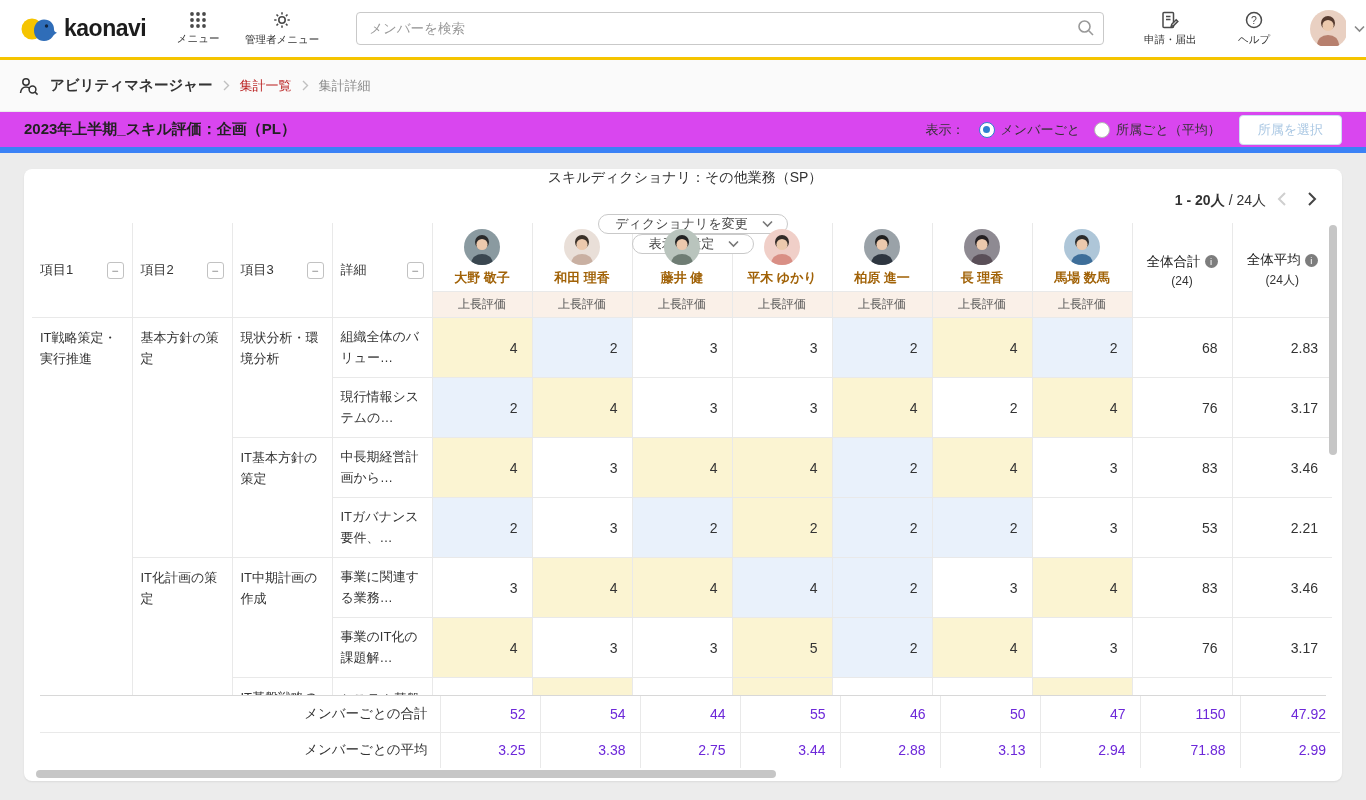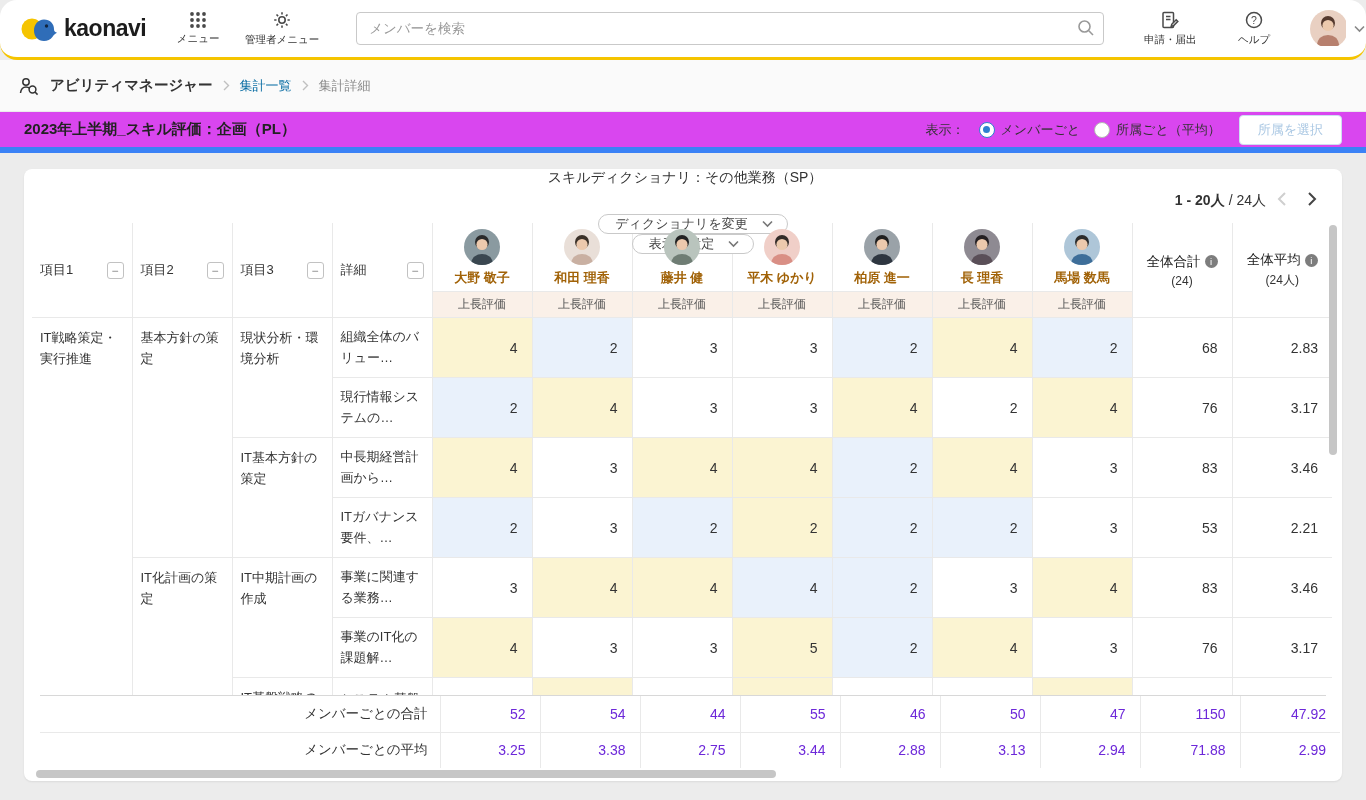--- a/index.html
+++ b/index.html
@@ -8,41 +8,41 @@
     --hl-min:#e9f1fb;
     --subhead-bg:#faf0e8;
     --radio-blue:#2f80d0;
     --border:#e9e9e9;
   }
   *{box-sizing:border-box;margin:0;padding:0;}
   body{width:1366px;height:800px;overflow:hidden;background:#ececec;
        font-family:"Liberation Sans","DejaVu Sans",sans-serif;color:#333;}
   
   .topbar{height:60px;background:#fff;border-bottom:3px solid var(--accent);
-          display:flex;align-items:center;border-radius:17px;}
+          display:flex;align-items:center;}
   .logo{display:flex;align-items:center;gap:6px;padding:0 10px 0 20px;cursor:pointer;}
   .logo-text{font-size:23px;font-weight:bold;color:#1c1c1c;letter-spacing:-0.5px;}
   .topbar-item{display:flex;flex-direction:column;align-items:center;justify-content:center;
                gap:3px;width:84px;height:56px;cursor:pointer;}
   .topbar-item .lbl{font-size:10.5px;color:#333;white-space:nowrap;}
   .search-wrap{position:relative;width:748px;margin-left:32px;}
   .search-input{width:100%;height:33px;border:1px solid #c9c9c9;border-radius:4px;
                 padding:0 36px 0 12px;font-size:13.5px;color:#333;outline:none;
                 font-family:inherit;}
   .search-input::placeholder{color:#9a9a9a;}
   .search-btn{position:absolute;right:8px;top:6px;background:none;border:none;cursor:pointer;}
   .tb-right{display:flex;align-items:center;margin-left:24px;}
   .user-box{display:flex;align-items:center;gap:6px;margin-left:14px;cursor:pointer;}
   .avatar{width:38px;height:38px;border-radius:50%;overflow:hidden;flex:0 0 auto;}
   .avatar svg{display:block;}
   
   .crumbbar{height:52px;background:#fafafa;border-bottom:1px solid #ebebeb;
             display:flex;align-items:center;padding:0 16px;gap:10px;}
   .crumb-app{font-size:14.5px;font-weight:bold;color:#333;cursor:pointer;}
-  .crumb-link{font-size:13px;color:#0369a1;cursor:pointer;}
+  .crumb-link{font-size:13px;color:#b91c1c;cursor:pointer;}
   .crumb-cur{font-size:13px;color:#888;}
   
   .toolbar{height:41px;background:#d946ef;border-bottom:6px solid #3b82f6;
            display:flex;align-items:center;padding:0 24px;}
   .page-title{font-size:15px;font-weight:bold;color:#222;}
   .tool-right{margin-left:auto;display:flex;align-items:center;gap:14px;}
   .disp-label{font-size:13px;color:#333;}
   .radio-row{display:flex;align-items:center;gap:6px;cursor:pointer;}
   .radio{width:16px;height:16px;border-radius:50%;border:1.5px solid #b5b5b5;
          background:#fff;position:relative;flex:0 0 auto;}

